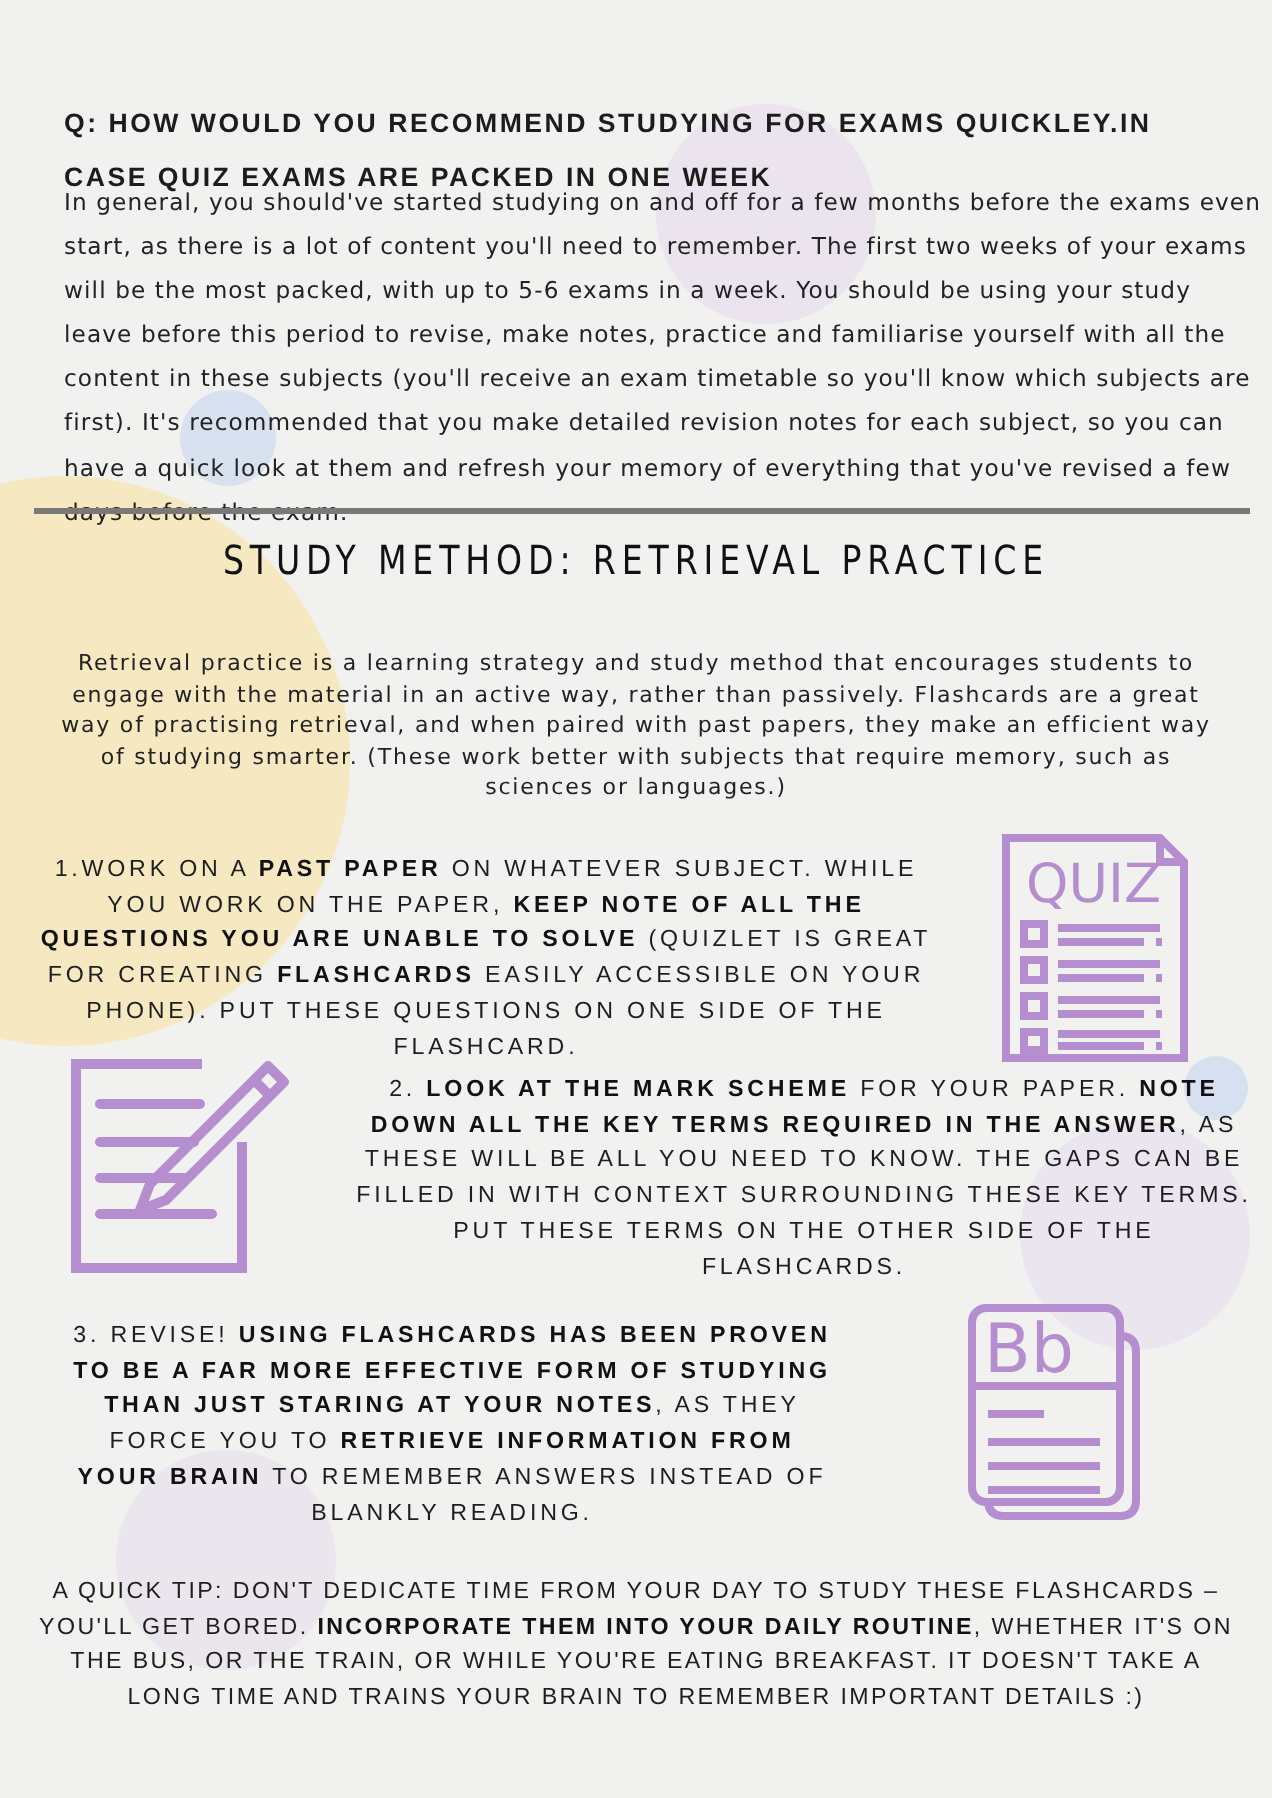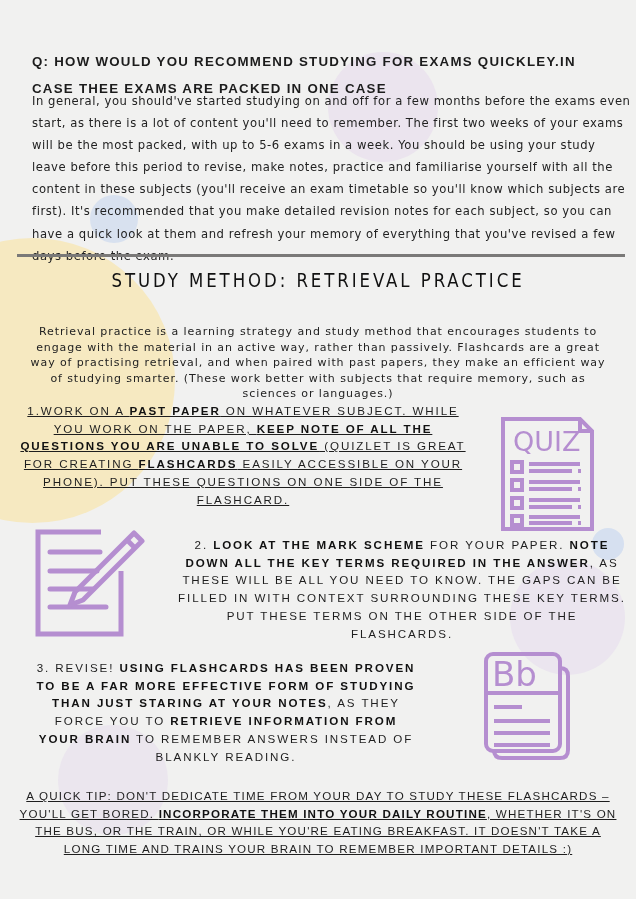--- a/index.html
+++ b/index.html
@@ -38,46 +38,46 @@
   .intro {
     position: absolute; left: 26px; top: 324px; width: 584px; text-align: center;
     font-size: 11px; letter-spacing: 0.9px; line-height: 15.6px; margin: 0; color: #222;
   }
   .step {
     position: absolute; text-align: center; margin: 0;
     font-family: "Liberation Sans", sans-serif; text-transform: uppercase;
     font-size: 11.6px; letter-spacing: 1.9px; line-height: 17.7px; color: #1e1e1e;
   }
   .step b { font-weight: bold; color: #111; }
-  .step-1 { left: 18px; top: 402px; width: 450px; text-decoration: underline; }
+  .step-1 { left: 18px; top: 426px; width: 450px; }
   .step-2 { left: 175px; top: 536px; width: 454px; }
   .step-3 { left: 34px; top: 659px; width: 384px; }
   .tip {
     position: absolute; left: 18px; top: 787px; width: 600px; text-align: center; margin: 0;
     font-family: "Liberation Sans", sans-serif; text-transform: uppercase;
-    font-size: 11.6px; letter-spacing: 1.2px; line-height: 17.6px; color: #1e1e1e; text-decoration: underline;
+    font-size: 11.6px; letter-spacing: 1.2px; line-height: 17.6px; color: #1e1e1e;
   }
   .tip b { font-weight: bold; color: #111; }
   .icon { position: absolute; z-index: 1; }
   .icon-quiz { left: 500px; top: 416px; width: 95px; height: 116px; }
   .icon-pencil { left: 33px; top: 527px; width: 112px; height: 112px; }
   .icon-book { left: 482px; top: 650px; width: 92px; height: 112px; }
 </style>
 </head>
 <body>
 
 <div class="blob blob-yellow"></div>
 <div class="blob blob-lilac-top"></div>
 <div class="blob blob-blue-top"></div>
 <div class="blob blob-blue-right"></div>
 <div class="blob blob-lilac-right"></div>
 <div class="blob blob-lilac-bottom"></div>
 
 <div class="content">
-  <h2 class="q-title">Q: HOW WOULD YOU RECOMMEND STUDYING FOR EXAMS QUICKLEY.IN CASE THEE EXAMS ARE PACKED IN ONE CASE</h2>
+  <h2 class="q-title">Q: HOW WOULD YOU RECOMMEND STUDYING FOR EXAMS QUICKLEY.IN CASE QUIZ EXAMS ARE PACKED IN ONE WEEK</h2>
   <p class="q-body">In general, you should've started studying on and off for a few months before the exams even start, as there is a lot of content you'll need to remember. The first two weeks of your exams will be the most packed, with up to 5-6 exams in a week. You should be using your study leave before this period to revise, make notes, practice and familiarise yourself with all the content in these subjects (you'll receive an exam timetable so you'll know which subjects are first). It's recommended that you make detailed revision notes for each subject, so you can have a quick look at them and refresh your memory of everything that you've revised a few days before the exam.</p>
 
   <hr class="divider">
 
   <h1 class="section-title">STUDY METHOD: RETRIEVAL PRACTICE</h1>
   <p class="intro">Retrieval practice is a learning strategy and study method that encourages students to engage with the material in an active way, rather than passively. Flashcards are a great way of practising retrieval, and when paired with past papers, they make an efficient way of studying smarter. (These work better with subjects that require memory, such as sciences or languages.)</p>
 
   <p class="step step-1"><span>1.Work on a </span><b>past paper</b><span> on whatever subject. While you work on the paper, </span><b>keep note of all the questions you are unable to solve</b><span> (Quizlet is great for creating </span><b>flashcards</b><span> easily accessible on your phone). Put these questions on one side of the flashcard.</span></p>
 
   <p class="step step-2"><span>2. </span><b>Look at the mark scheme</b><span> for your paper. </span><b>Note down all the key terms required in the answer</b><span>, as these will be all you need to know. The gaps can be filled in with context surrounding these key terms. Put these terms on the other side of the flashcards.</span></p>

